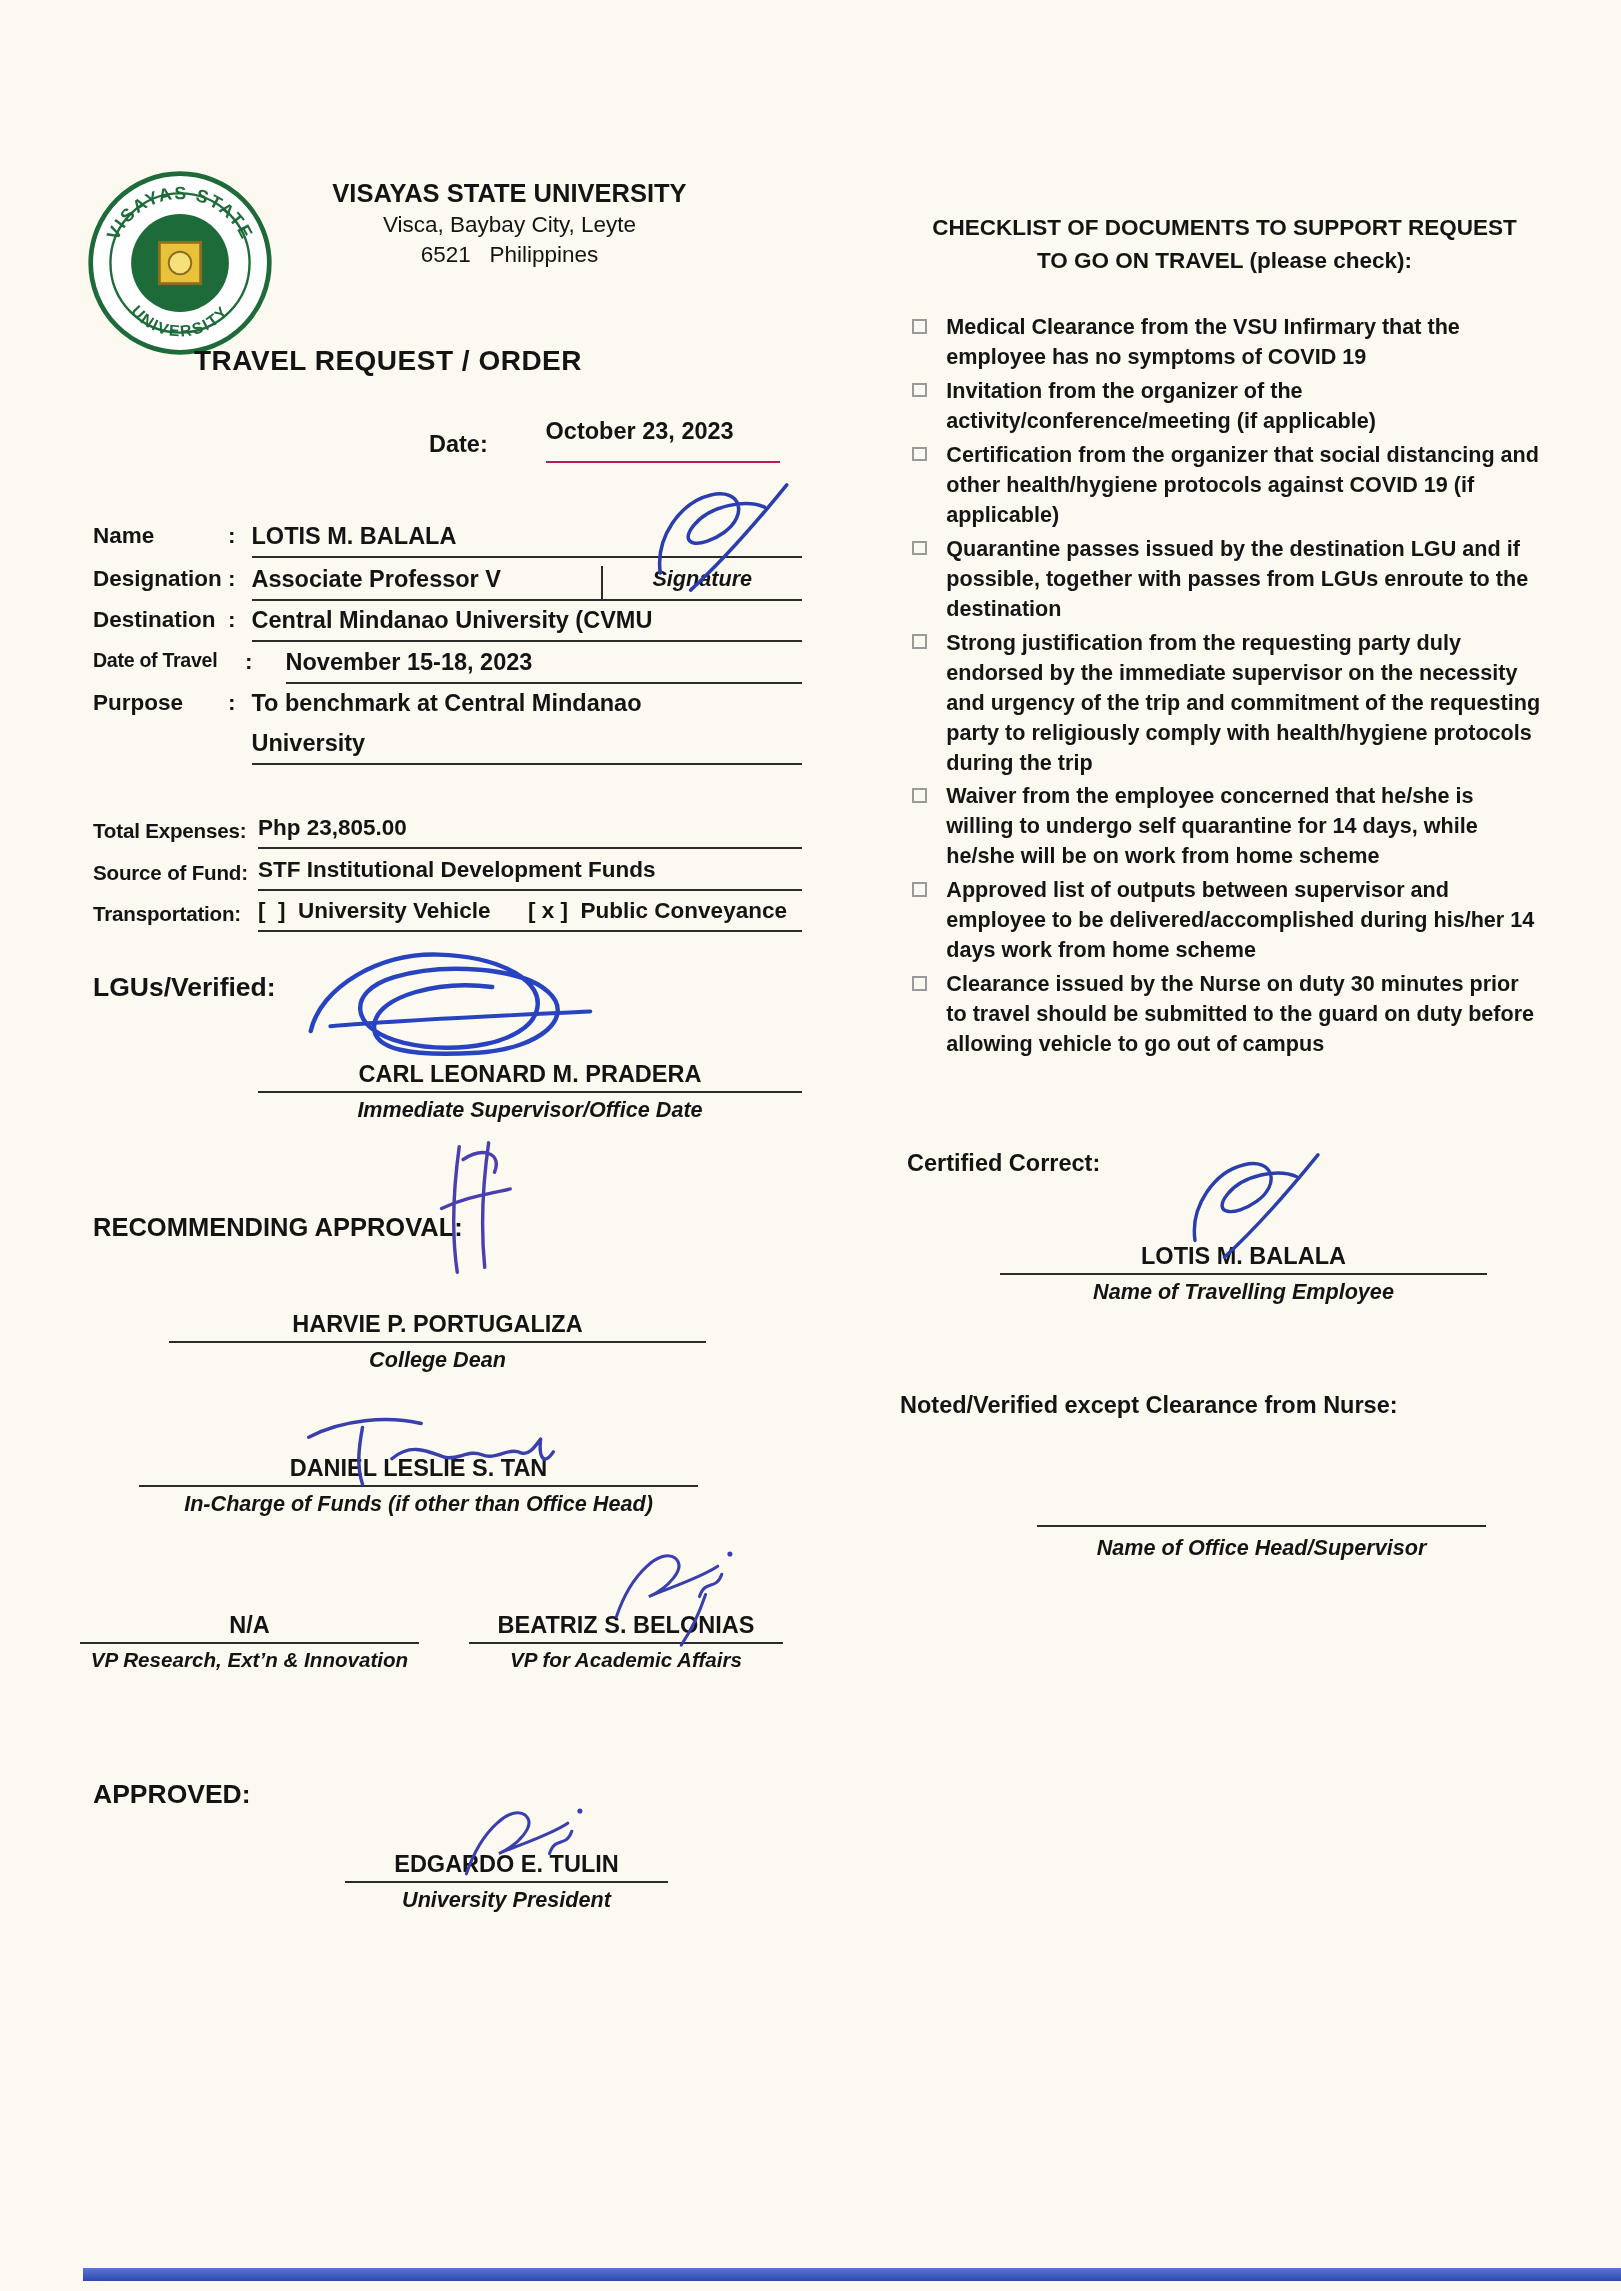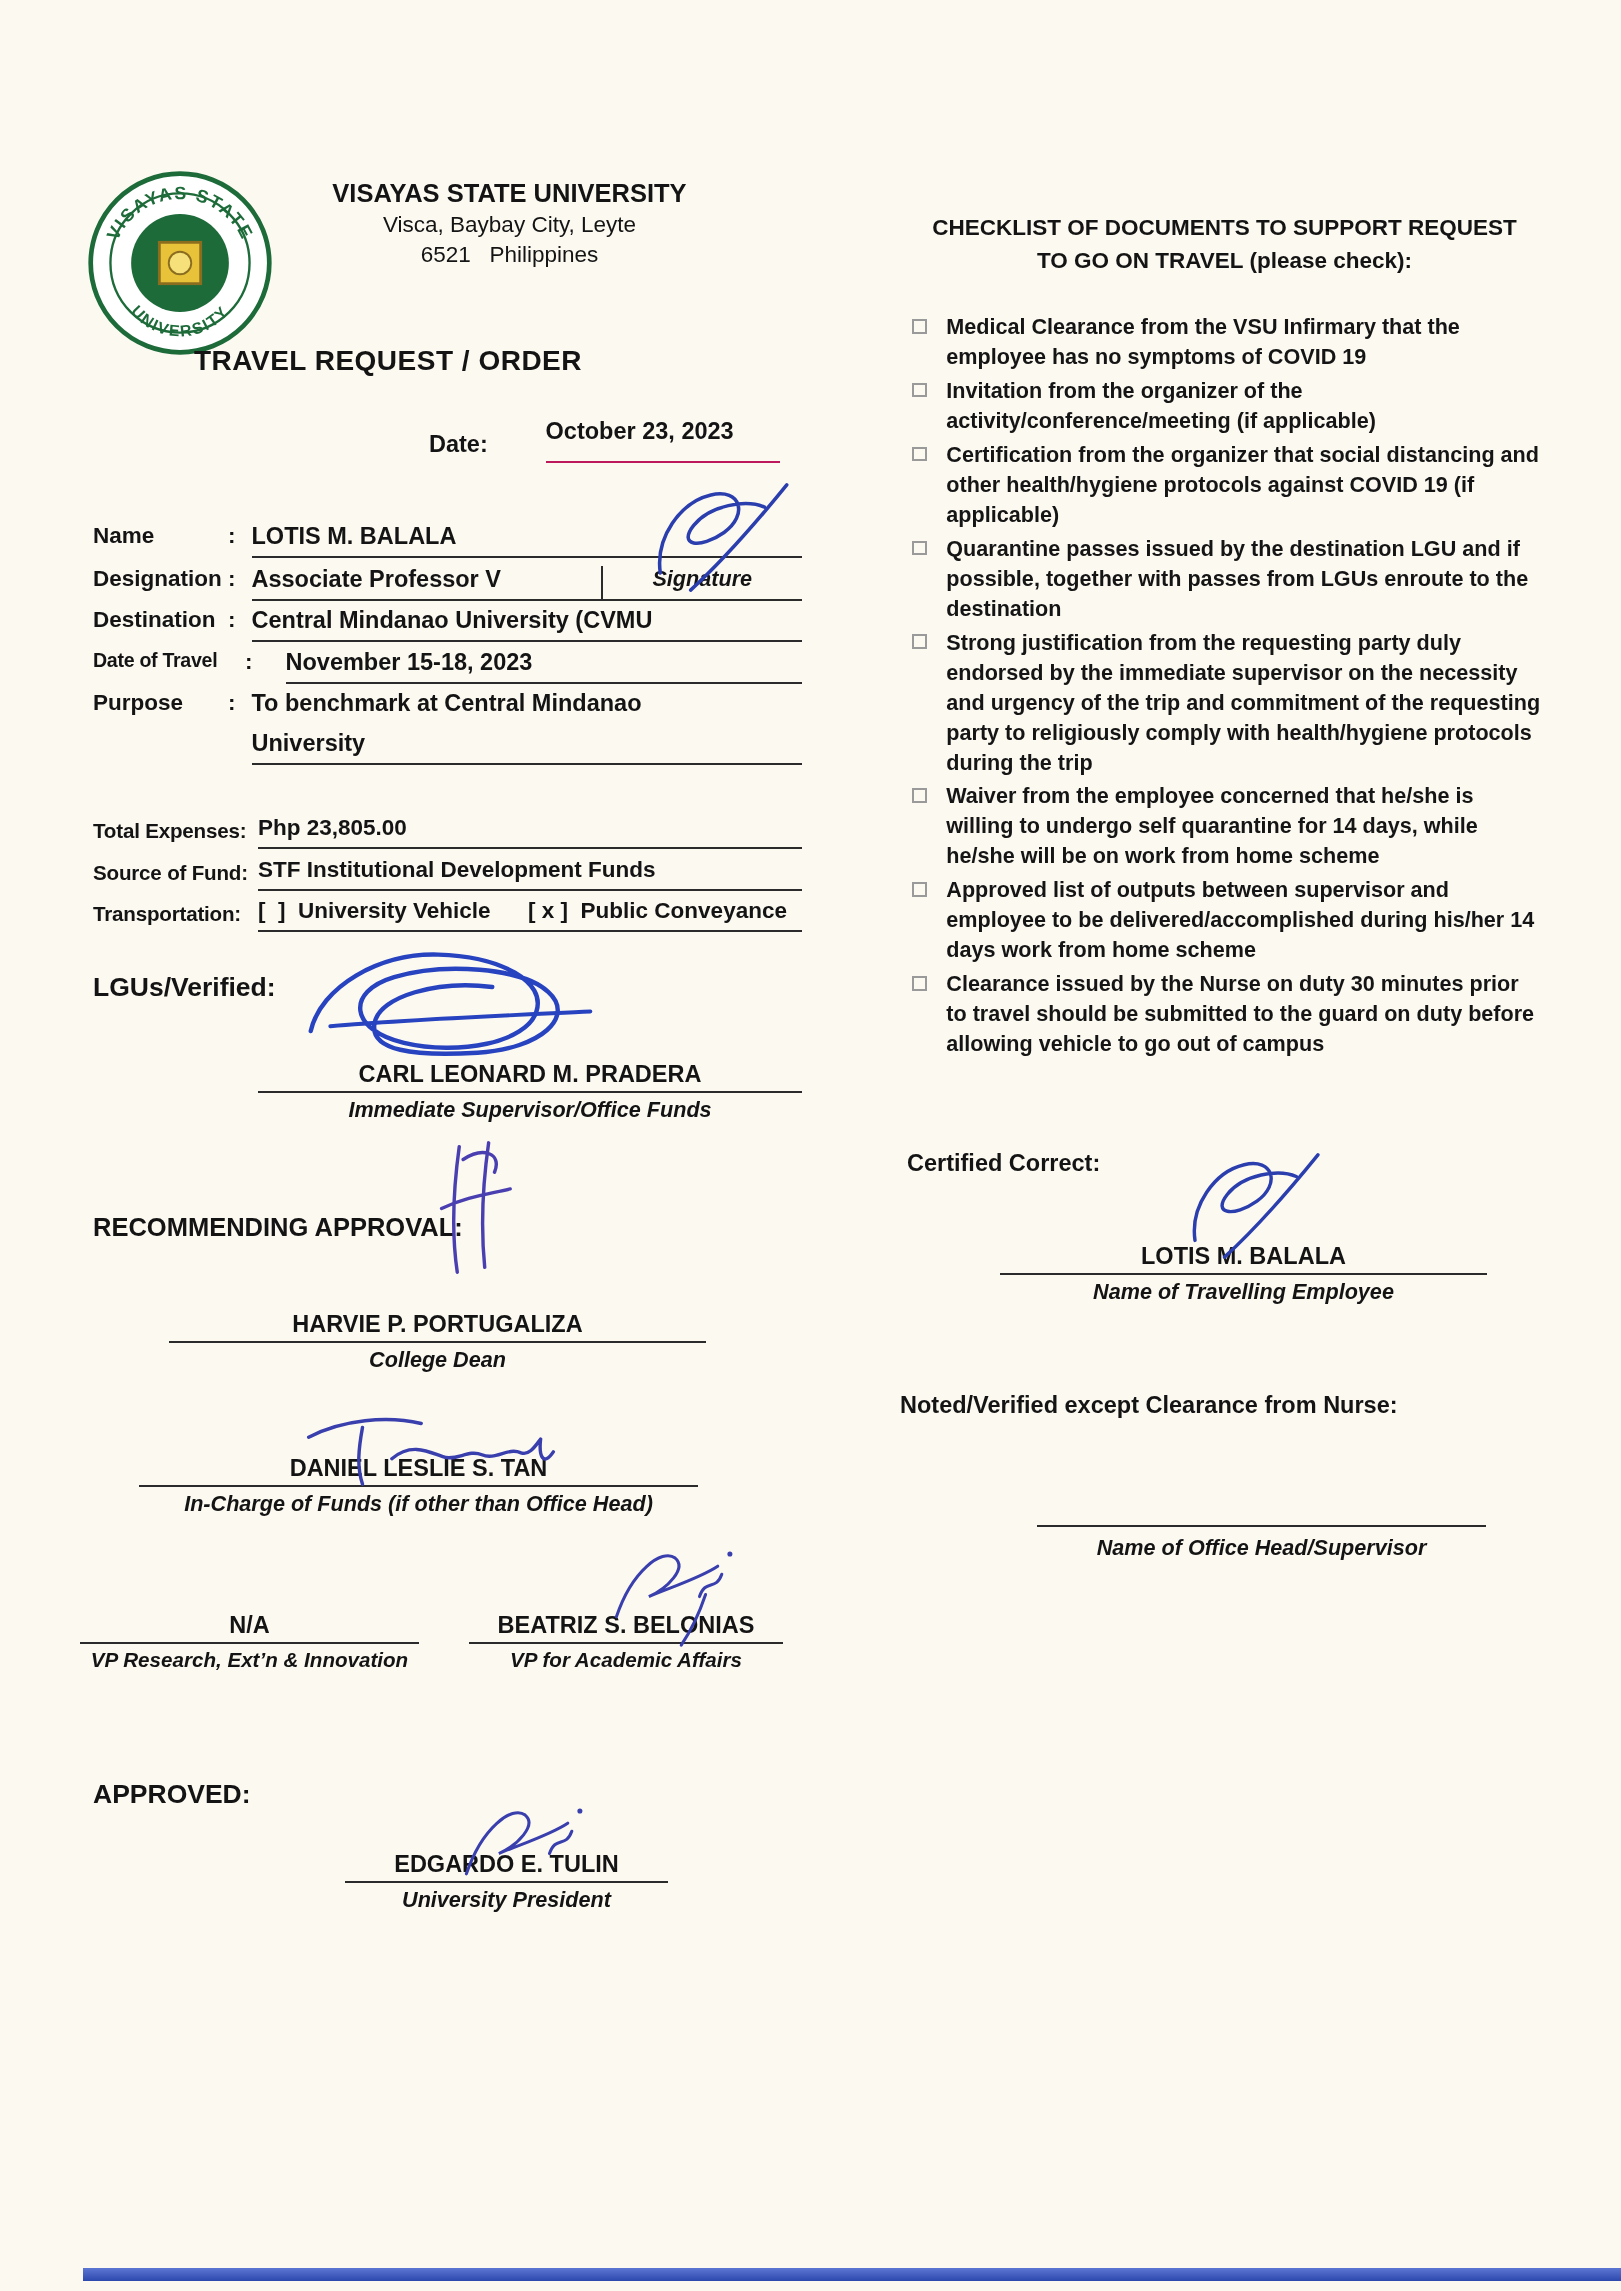--- a/index.html
+++ b/index.html
@@ -155,21 +155,21 @@
   </div>
   <div class="erow" style="top:898px;">
     <span class="lab">Transportation:</span>
     <span class="val">[  ]  University Vehicle      [ x ]  Public Conveyance</span>
   </div>
 
   <div class="sec-label" style="left:93px; top:972px; font-size:26.5px;">LGUs/Verified:</div>
 
   <div class="sig-block" style="left:258px; top:1061px; width:544px;">
     <div class="nm">CARL LEONARD M. PRADERA</div>
-    <div class="cap">Immediate Supervisor/Office Funds</div>
+    <div class="cap">Immediate Supervisor/Office Date</div>
   </div>
 
   <div class="sec-label" style="left:93px; top:1213px; font-size:25.5px;">RECOMMENDING APPROVAL:</div>
 
   <div class="sig-block" style="left:169px; top:1311px; width:537px;">
     <div class="nm">HARVIE P. PORTUGALIZA</div>
     <div class="cap">College Dean</div>
   </div>
 
   <div class="sig-block" style="left:80px; top:1612px; width:339px;">

